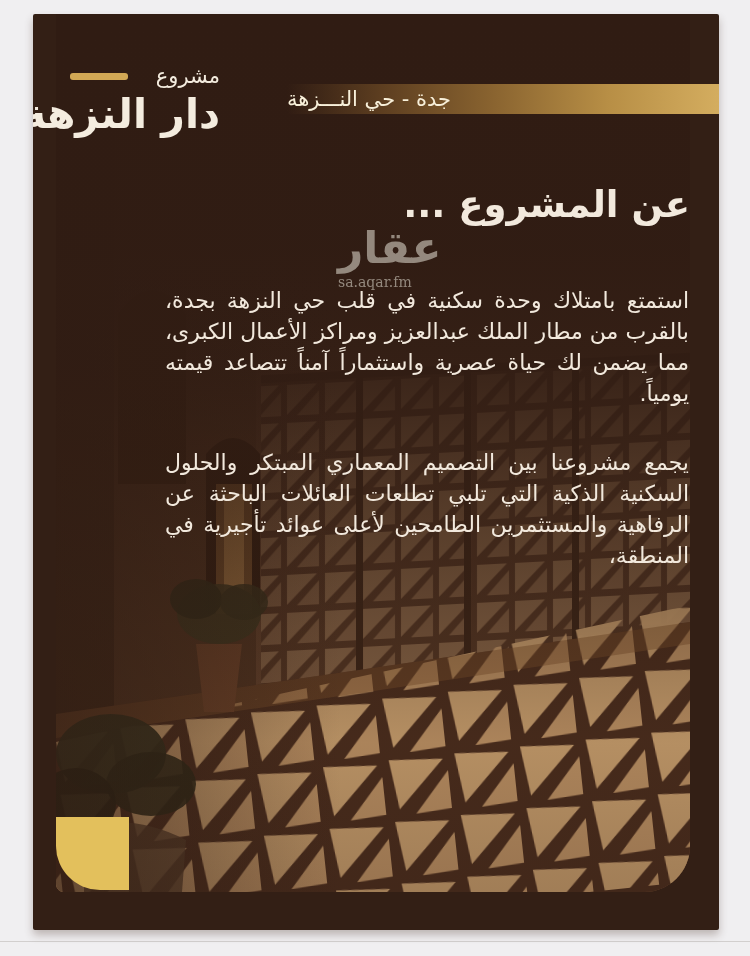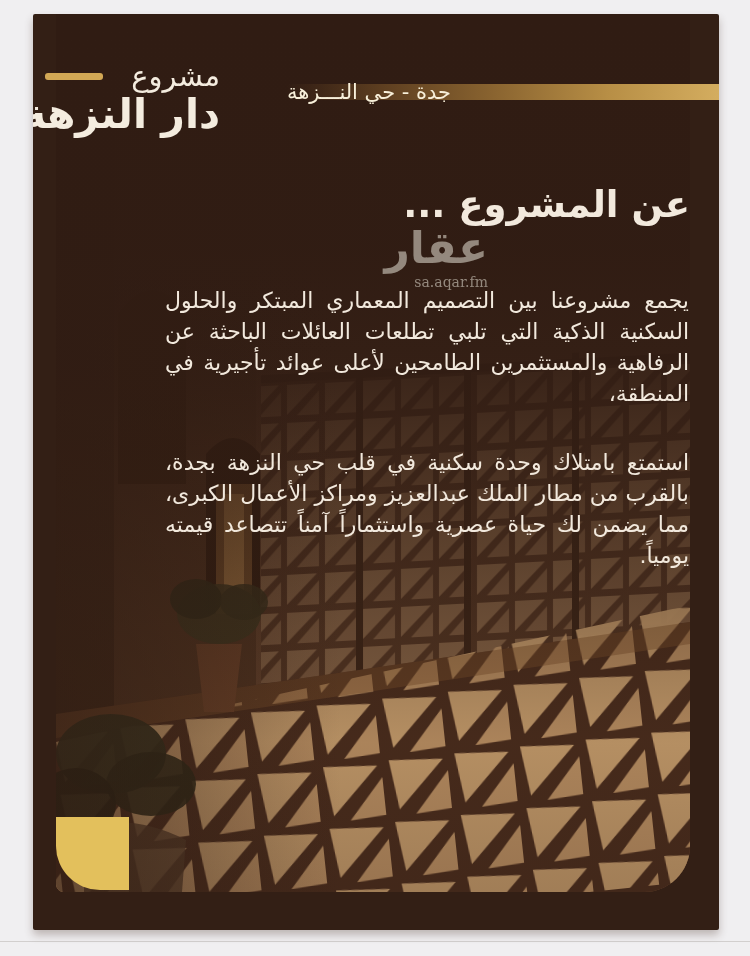--- a/index.html
+++ b/index.html
@@ -38,54 +38,54 @@
         rgba(48,28,19,0.36) 70%,
         rgba(48,28,19,0.18) 83%,
         rgba(48,28,19,0.30) 100%);
   }
   
   .badge{
     position:absolute;left:23px;top:44px;width:164px;
     direction:rtl;text-align:right;color:#f4ecdf;
   }
   .badge-line1{
-    font-size:29px;line-height:36px;font-weight:400;
+    font-size:21px;line-height:36px;font-weight:400;
     display:flex;flex-direction:row;align-items:center;justify-content:flex-start;gap:28px;
   }
   .badge-dash{
     display:inline-block;width:58px;height:7px;border-radius:3px;
     background:var(--gold-accent,#d2a855);flex:0 0 auto;
   }
   .badge-name{
     font-size:41px;line-height:40px;font-weight:bold;letter-spacing:0;
     white-space:nowrap;
   }
   
   .banner{
-    position:absolute;left:254px;top:70px;width:432px;height:16px;
+    position:absolute;left:254px;top:70px;width:432px;height:30px;
     background:linear-gradient(to right,
       rgba(62,38,24,0) 0%, #5d3e20 22%, #8a6430 48%,
       #b78e45 74%, var(--gold-banner,#d4ad5f) 100%);
     display:flex;align-items:center;justify-content:flex-end;
     direction:rtl;
   }
   .banner-text{
     color:var(--banner-text,#f8f0da);
     font-size:21px;line-height:30px;padding-right:13px;white-space:nowrap;
   }
   
   .section-title{
     position:absolute;right:29px;top:168px;
     direction:rtl;text-align:left;
     font-size:37px;line-height:46px;font-weight:bold;
     color:var(--body-text,#f2e9dd);white-space:nowrap;
   }
   .watermark{
     position:absolute;left:305px;top:210px;width:150px;
-    text-align:right;pointer-events:none;
+    text-align:left;pointer-events:none;
   }
   .watermark-logo{
     font-size:44px;line-height:48px;font-weight:bold;
     color:var(--watermark-gray,#a29included);
     color:var(--watermark-gray,#a2988d);opacity:0.88;
   }
   .watermark-domain{
     font-family:"DejaVu Serif",serif;
     font-size:14px;line-height:20px;
     color:var(--watermark-gray,#a2988d);opacity:0.88;
@@ -178,21 +178,21 @@
   </div>
 
   <div class="section-title">عن المشروع ...</div>
 
   <div class="watermark">
     <div class="watermark-logo">عقار</div>
     <div class="watermark-domain">sa.aqar.fm</div>
   </div>
 
   <div class="paragraphs">
+    <p>استمتع بامتلاك وحدة سكنية في قلب حي النزهة بجدة، بالقرب من مطار الملك عبدالعزيز ومراكز الأعمال الكبرى، مما يضمن لك حياة عصرية واستثماراً آمناً تتصاعد قيمته يومياً.</p>
     <p>يجمع مشروعنا بين التصميم المعماري المبتكر والحلول السكنية الذكية التي تلبي تطلعات العائلات الباحثة عن الرفاهية والمستثمرين الطامحين لأعلى عوائد تأجيرية في المنطقة،</p>
-    <p>استمتع بامتلاك وحدة سكنية في قلب حي النزهة بجدة، بالقرب من مطار الملك عبدالعزيز ومراكز الأعمال الكبرى، مما يضمن لك حياة عصرية واستثماراً آمناً تتصاعد قيمته يومياً.</p>
   </div>
 
   <div class="gold-square"></div>
 
 </div>
 
 <div class="page-edge-line" style="top:941px;"></div>
 
 </body></html>

